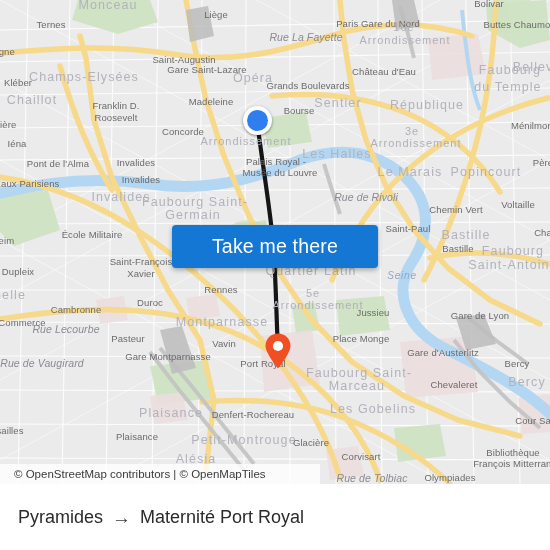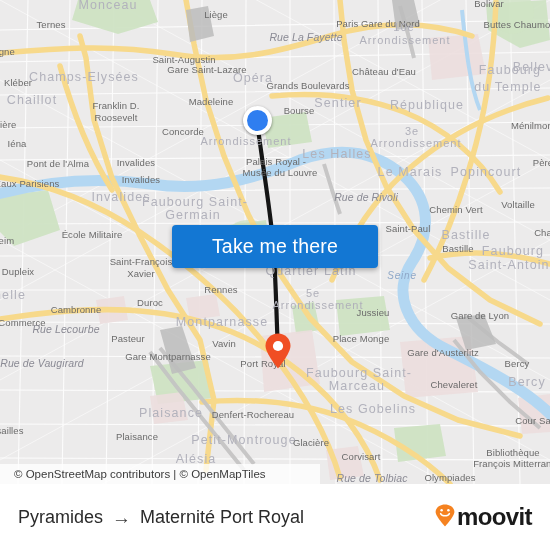--- a/index.html
+++ b/index.html
@@ -343,27 +343,15 @@
   </div>
 
   <button id="take-me-there">Take me there</button>
 
   <div id="footer">
     <div id="trip">
       <span>Pyramides</span>
       <span class="arrow">→</span>
       <span>Maternité Port Royal</span>
     </div>
-    <div id="brand">
-      <span class="pin">
-        <svg width="20" height="23" viewBox="0 0 20 23">
-          <path d="M10 22.5 C10 22.5 19.4 12.4 19.4 8.1 C19.4 3.6 15.2 0.4 10 0.4
-                   C4.8 0.4 0.6 3.6 0.6 8.1 C0.6 12.4 10 22.5 10 22.5 Z" fill="#f58220"></path>
-          <circle cx="6.6" cy="6.3" r="1.25" fill="#ffffff"></circle>
-          <circle cx="13.4" cy="6.3" r="1.25" fill="#ffffff"></circle>
-          <path d="M5.6 9.6 C7.2 12.6 12.8 12.6 14.4 9.6" fill="none" stroke="#ffffff" stroke-width="1.5" stroke-linecap="round"></path>
-        </svg>
-      </span>
-      <span class="word">moovit</span>
-    </div>
   </div>
 
 </div>
 
 </body></html>

